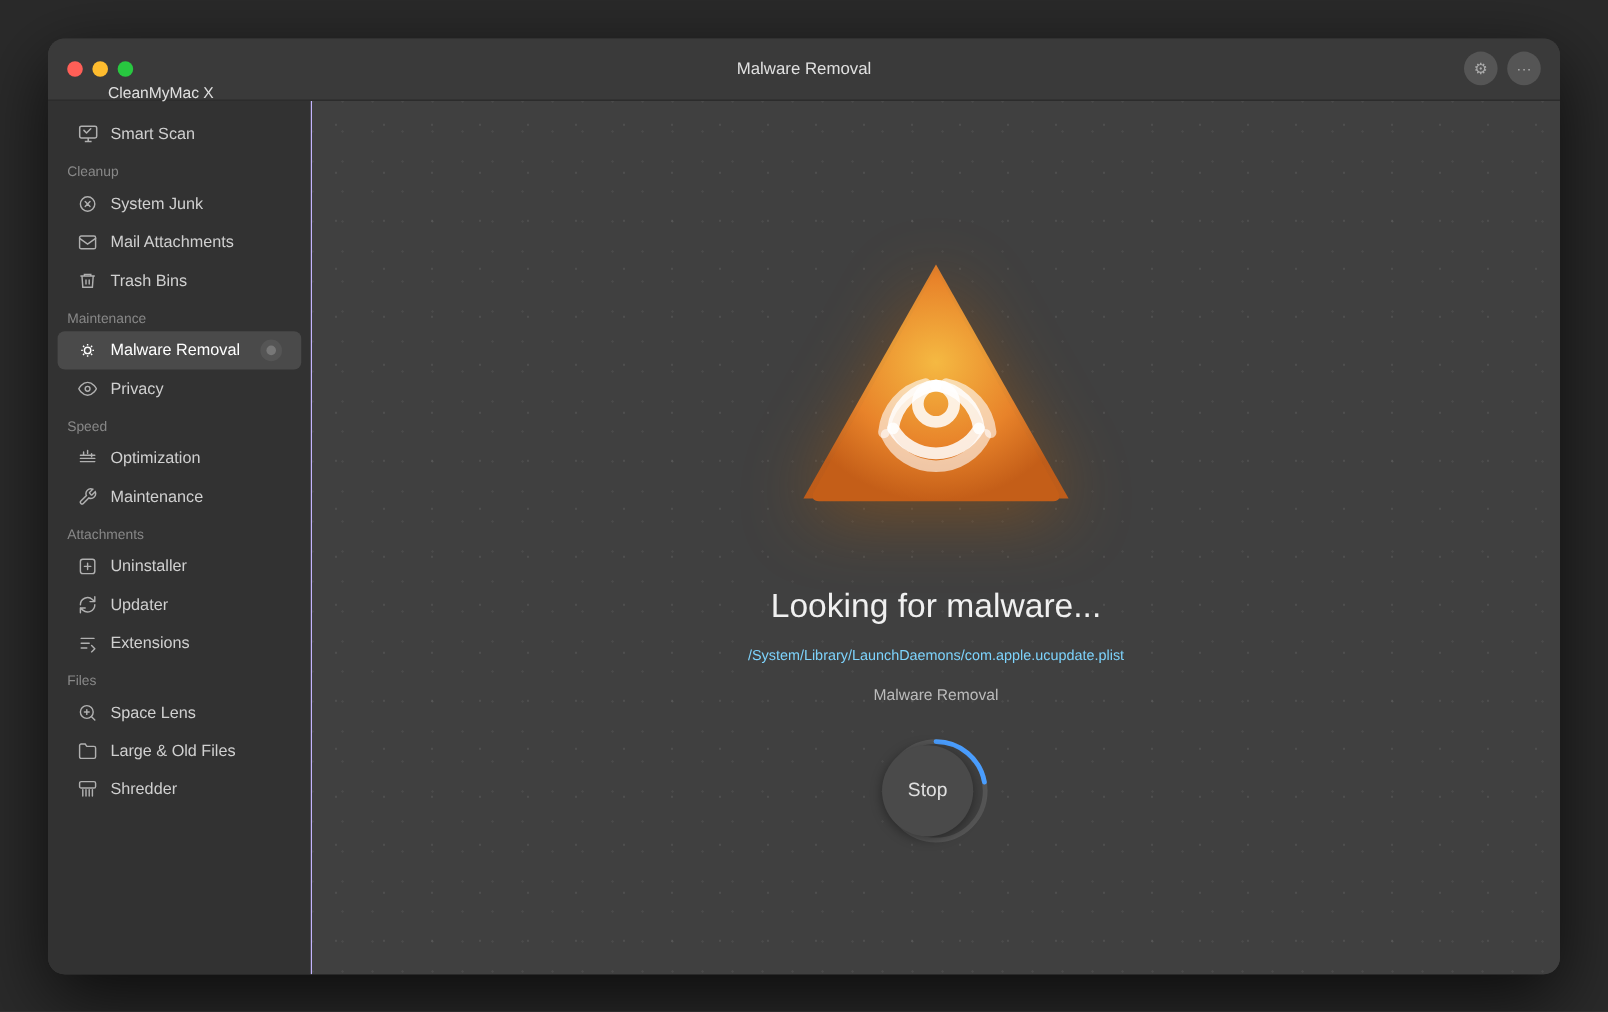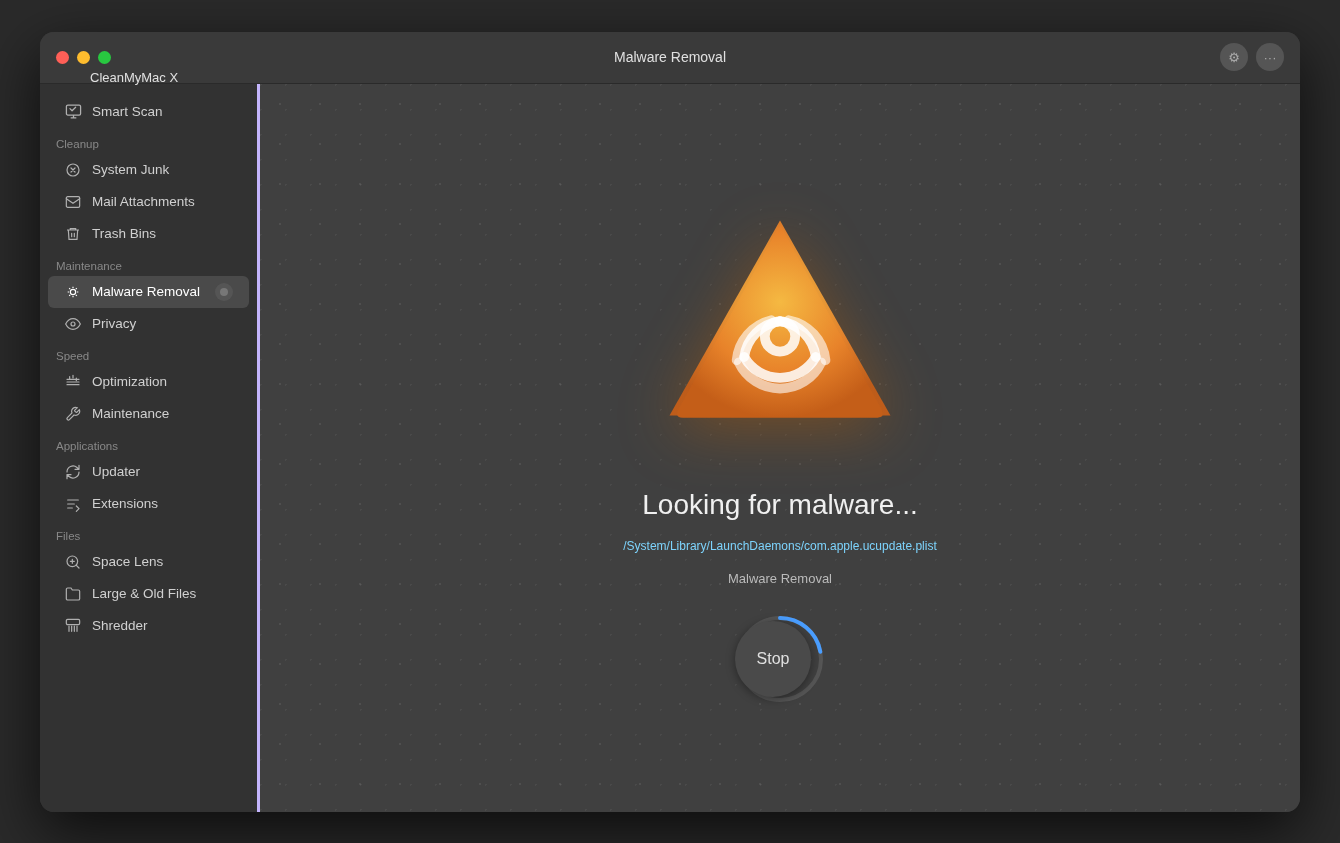--- a/index.html
+++ b/index.html
@@ -99,21 +99,21 @@
       overflow: hidden;
     }
 
     
     .sidebar {
       width: 220px;
       background: #323232;
       padding: 12px 0;
       overflow-y: auto;
       flex-shrink: 0;
-      border-right: 3px solid #c4b5fd;
+      border-right: 1px solid #c4b5fd;
     }
 
     .sidebar-item {
       display: flex;
       align-items: center;
       gap: 10px;
       padding: 7px 16px;
       cursor: pointer;
       color: #d0d0d0;
       font-size: 13.5px;
@@ -381,22 +381,31 @@
 
       <div class="sidebar-item">
         <span class="item-icon">
           <svg width="16" height="16" viewBox="0 0 24 24" fill="none" stroke="currentColor" stroke-width="1.8">
             <path d="M14.7 6.3a1 1 0 0 0 0 1.4l1.6 1.6a1 1 0 0 0 1.4 0l3.77-3.77a6 6 0 0 1-7.94 7.94l-6.91 6.91a2.12 2.12 0 0 1-3-3l6.91-6.91a6 6 0 0 1 7.94-7.94l-3.76 3.76z"></path>
           </svg>
         </span>
         <span>Maintenance</span>
       </div>
 
-      <div class="sidebar-section-label">Applications</div>
-
+      <div class="sidebar-section-label">Attachments</div>
+
+      <div class="sidebar-item">
+        <span class="item-icon">
+          <svg width="16" height="16" viewBox="0 0 24 24" fill="none" stroke="currentColor" stroke-width="1.8">
+            <rect x="3" y="3" width="18" height="18" rx="3"></rect>
+            <path d="M8 12h8M12 8v8" stroke-linecap="round"></path>
+          </svg>
+        </span>
+        <span>Uninstaller</span>
+      </div>
 
       <div class="sidebar-item">
         <span class="item-icon">
           <svg width="16" height="16" viewBox="0 0 24 24" fill="none" stroke="currentColor" stroke-width="1.8">
             <path d="M21 2v6h-6M3 12a9 9 0 0 1 15-6.7L21 8M3 22v-6h6M21 12a9 9 0 0 1-15 6.7L3 16" stroke-linecap="round" stroke-linejoin="round"></path>
           </svg>
         </span>
         <span>Updater</span>
       </div>
 

